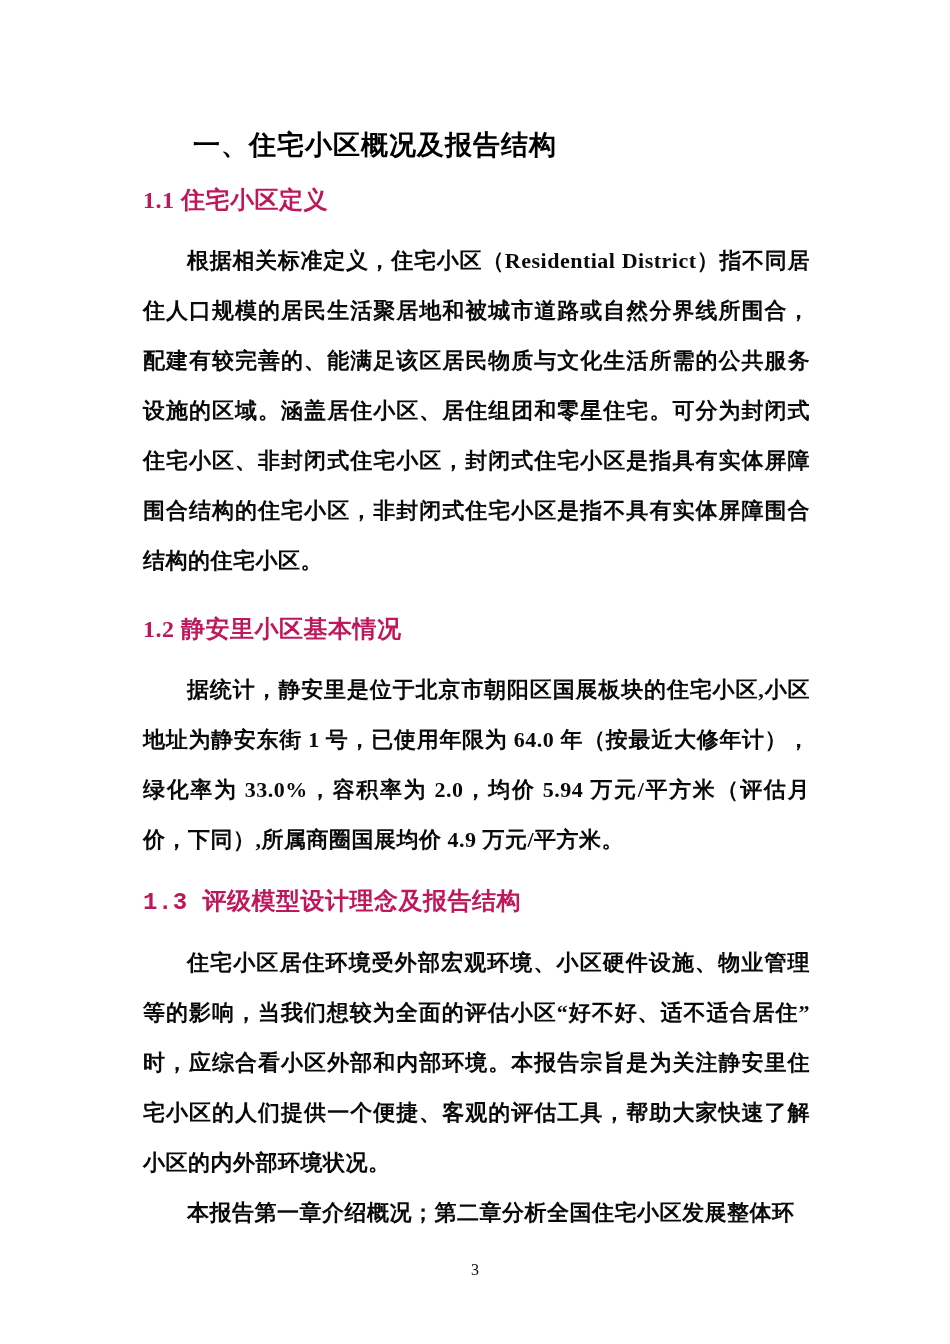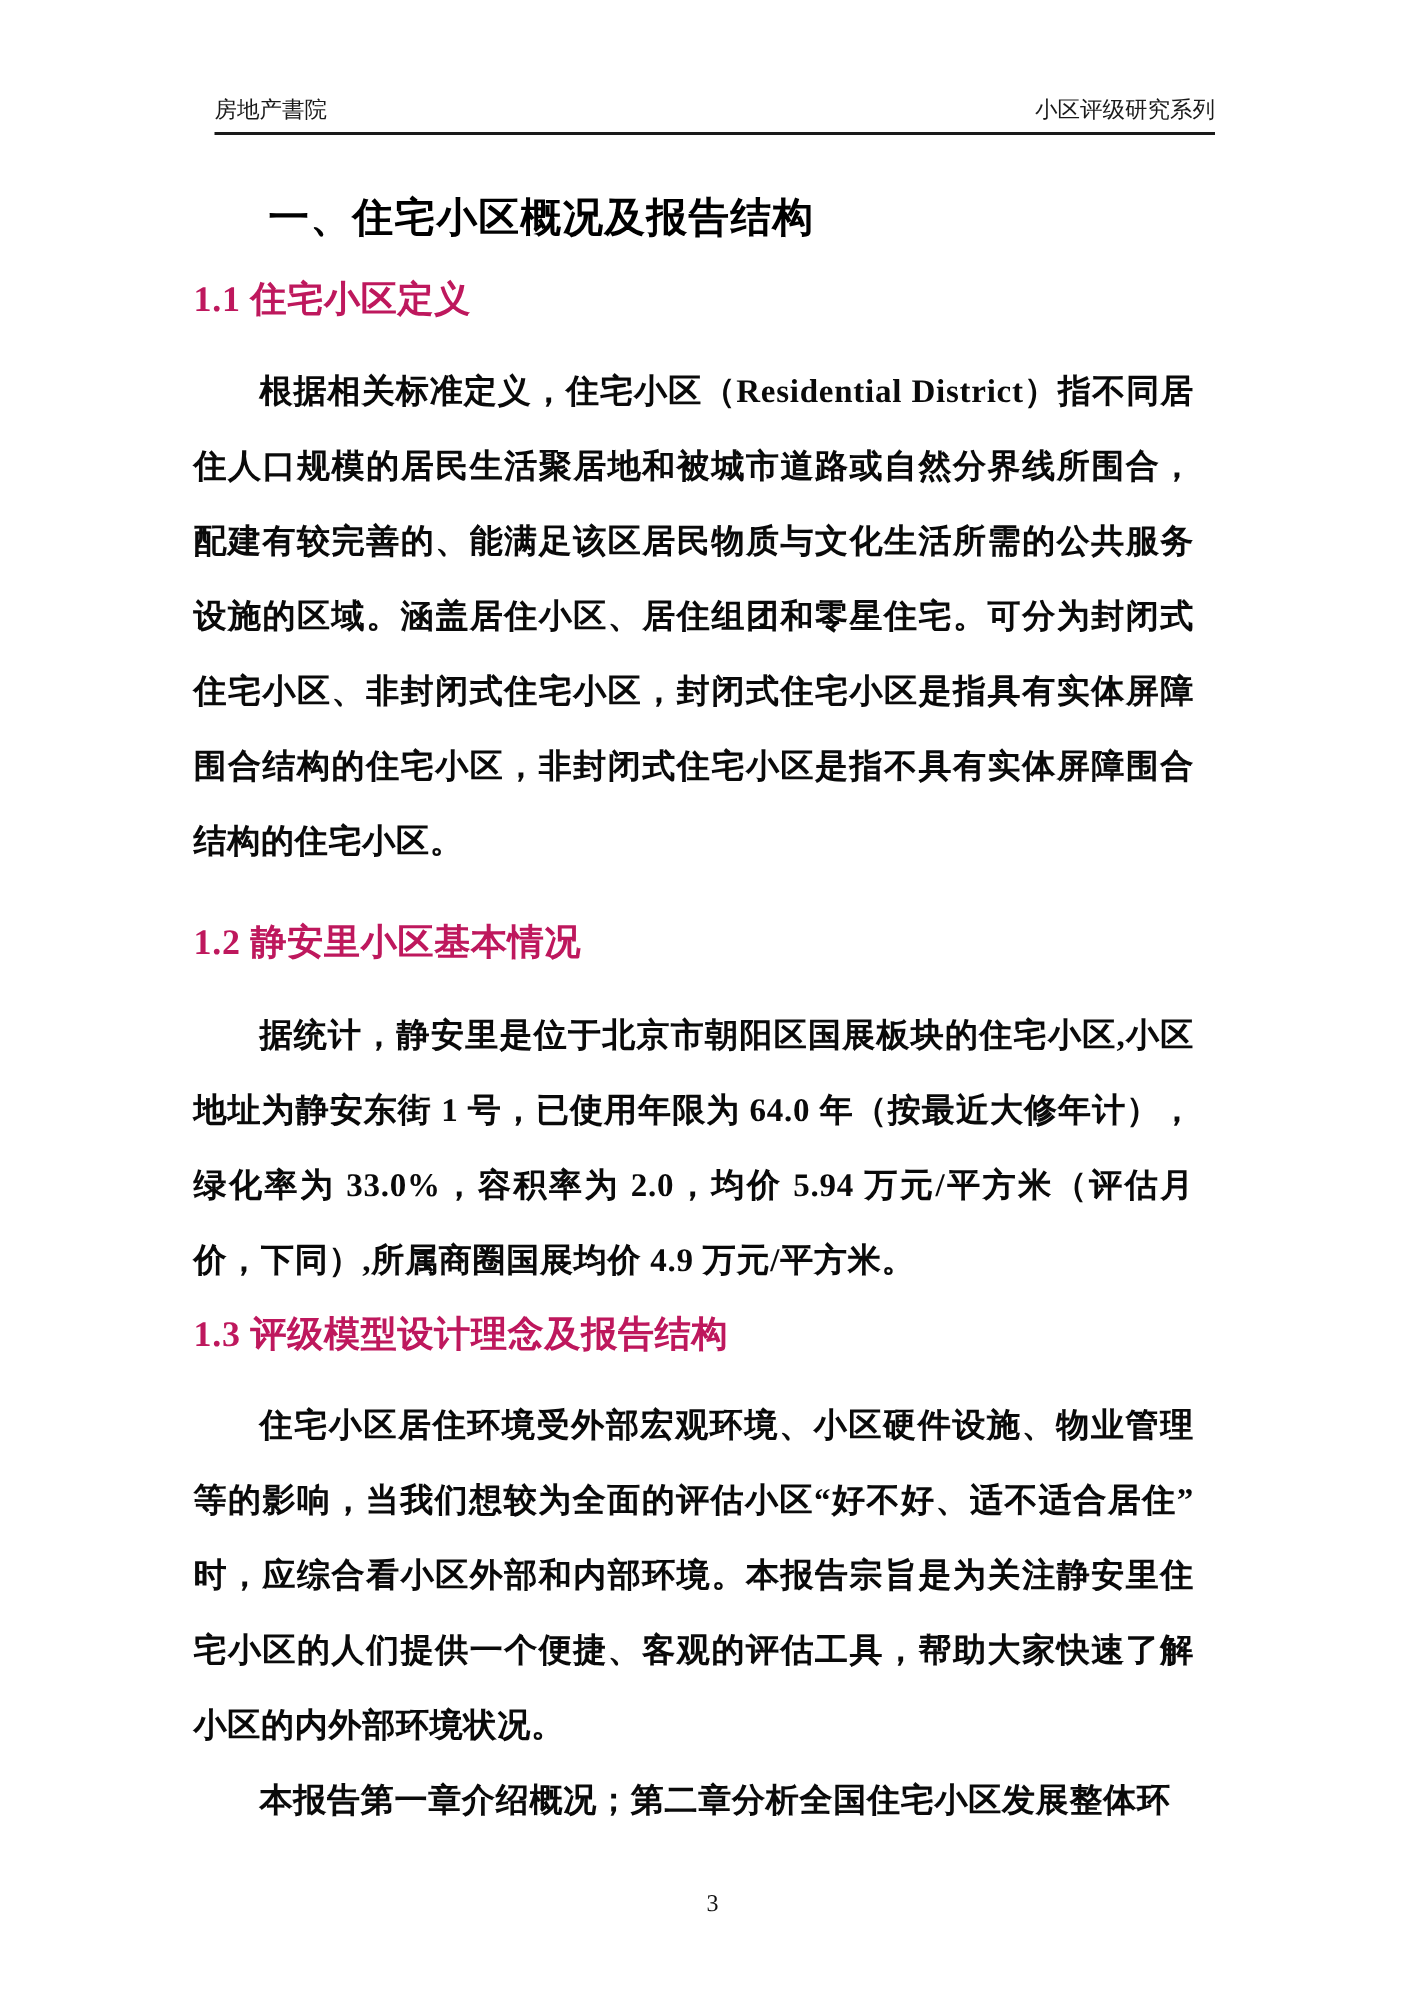--- a/index.html
+++ b/index.html
@@ -27,42 +27,42 @@
     padding-bottom: 4px;
     border-bottom: 2px solid #1a1a1a;
     font-family: "Liberation Sans", "DejaVu Sans", sans-serif;
     font-size: 15px;
     line-height: 20px;
     color: #1a1a1a;
   }
   .content {
     position: absolute;
     top: 90px;
-    left: 129px;
+    left: 143px;
     width: 667px;
   }
   .chapter-title {
     margin: 38px 0 0 50px;
     font-size: 27px;
     line-height: 34px;
     font-weight: bold;
     letter-spacing: 1px;
     color: #000000;
   }
   .section-heading {
     margin: 0;
     font-size: 24px;
     line-height: 30px;
     font-weight: bold;
     letter-spacing: 0.5px;
     color: #be185d;
   }
   .sh-1 { margin-top: 23px; }
   .sh-2 { margin-top: 28px; }
-  .sh-3 { margin-top: 10px; }
+  .sh-3 { margin-top: 23px; font-family: Liberation Mono, monospace; }
   .body-para {
     margin: 0;
     font-size: 22px;
     line-height: 50px;
     letter-spacing: 0.5px;
     text-align: justify;
     text-indent: 44px;
     color: #0a0a0a;
     font-weight: bold;
   }
@@ -79,24 +79,20 @@
     font-size: 16px;
     line-height: 20px;
     color: #111111;
   }
 </style>
 </head>
 <body>
 
 <div class="page">
 
-  <div class="page-header">
-    <span>房地产書院</span>
-    <span>小区评级研究系列</span>
-  </div>
 
   <div class="content">
 
     <h1 class="chapter-title">一、住宅小区概况及报告结构</h1>
 
     <div class="section">
       <h2 class="section-heading sh-1">1.1 住宅小区定义</h2>
       <p class="body-para p-1">根据相关标准定义，住宅小区（Residential District）指不同居住人口规模的居民生活聚居地和被城市道路或自然分界线所围合，配建有较完善的、能满足该区居民物质与文化生活所需的公共服务设施的区域。涵盖居住小区、居住组团和零星住宅。可分为封闭式住宅小区、非封闭式住宅小区，封闭式住宅小区是指具有实体屏障围合结构的住宅小区，非封闭式住宅小区是指不具有实体屏障围合结构的住宅小区。</p>
     </div>
 

